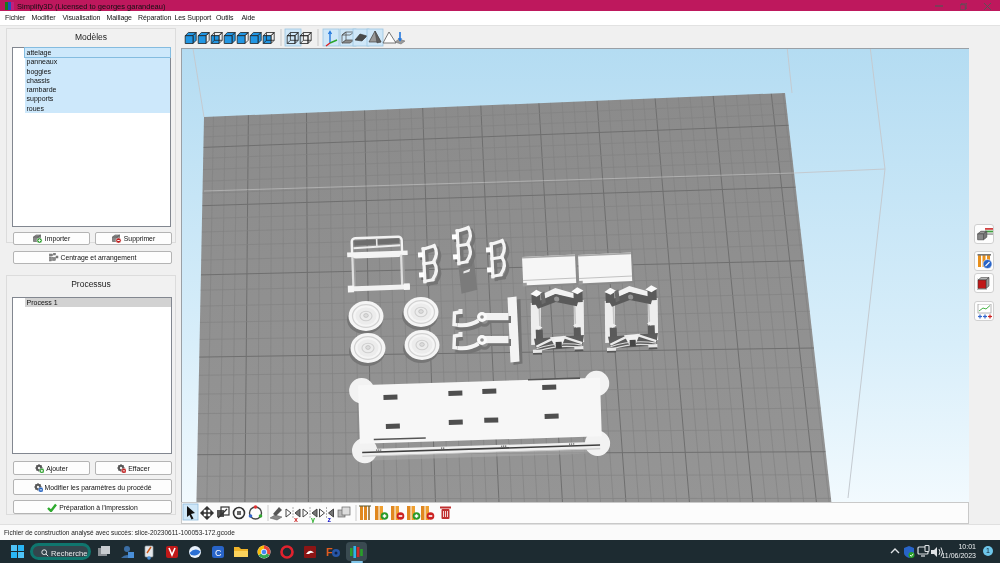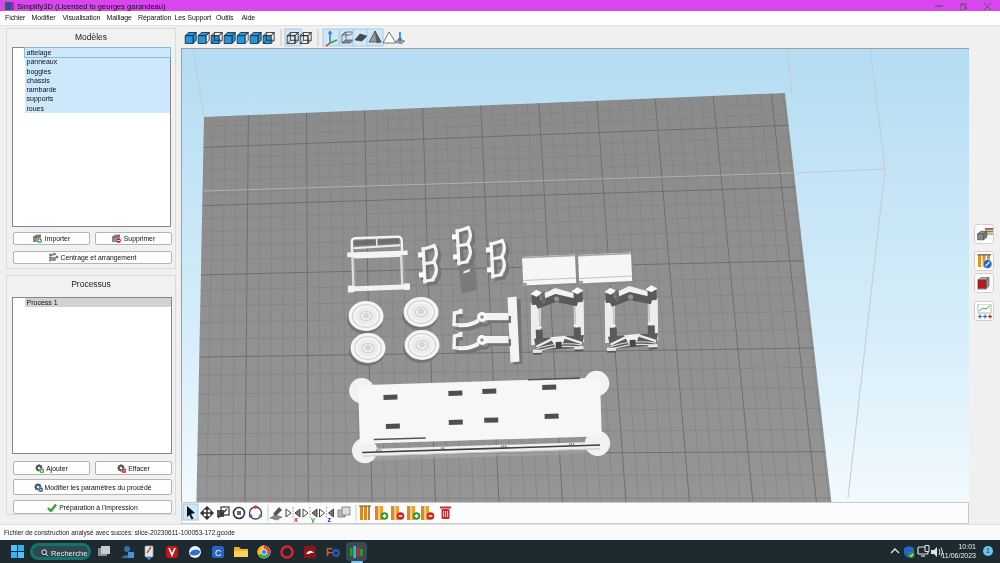--- a/index.html
+++ b/index.html
@@ -1,16 +1,16 @@
 <!DOCTYPE html>
 <html><head><meta charset="utf-8"><style>
 * { margin:0; padding:0; box-sizing:border-box; }
 html,body { width:1000px; height:563px; overflow:hidden; font-family:"Liberation Sans",sans-serif; -webkit-font-smoothing:antialiased; }
 #win { position:relative; width:1000px; height:563px; background:#f0f0f0; }
-#titlebar { position:absolute; left:0; top:0; width:100%; height:11px; background:#d946ef; }
+#titlebar { position:absolute; left:0; top:0; width:100%; height:11px; background:#be185d; }
 #titlebar .t { position:absolute; left:17px; top:1.5px; font-size:7.5px; color:#111; }
 #menubar { position:absolute; left:0; top:11px; width:100%; height:14px; background:#fff; font-size:7px; color:#111; letter-spacing:-0.1px; }
 #menubar span { position:absolute; top:3px; }
 #chrome { position:absolute; left:0; top:25px; width:100%; height:499px; background:#f0f0f0; border-top:1px solid #e2e2e2; }
 .gbox { position:absolute; left:6px; width:170px; border:1px solid #dcdcdc; background:#f1f1f1; }
 .gtitle { text-align:center; font-size:8.5px; color:#222; padding-top:3px; }
 .listbox { position:absolute; left:5px; background:#fff; border:1px solid #828790; }
 .row { height:9.3px; font-size:7px; line-height:9.3px; padding-left:2px; margin-left:11.5px; color:#111; }
 .sel { background:#cde8fb; }
 .cur { outline:1px solid #84bce0; }
@@ -50,21 +50,21 @@
   <span style="left:5px">Fichier</span>
       <span style="left:31.5px">Modifier</span>
       <span style="left:62.5px">Visualisation</span>
       <span style="left:106.5px">Maillage</span>
       <span style="left:138px">Réparation</span>
       <span style="left:174.5px">Les Support</span>
       <span style="left:216px">Outils</span>
       <span style="left:241.5px">Aide</span>
 </div>
 <div id="chrome"></div>
-<div class="gbox" style="top:28px;height:241px">
+<div class="gbox" style="top:28px;height:215px">
   <div class="gtitle">Modèles</div>
   <div class="listbox" style="top:18px;width:159px;height:180px">
     <div class="row sel cur">attelage</div>
     <div class="row sel">panneaux</div>
     <div class="row sel">boggies</div>
     <div class="row sel">chassis</div>
     <div class="row sel">rambarde</div>
     <div class="row sel">supports</div>
     <div class="row sel">roues</div>
   </div>

